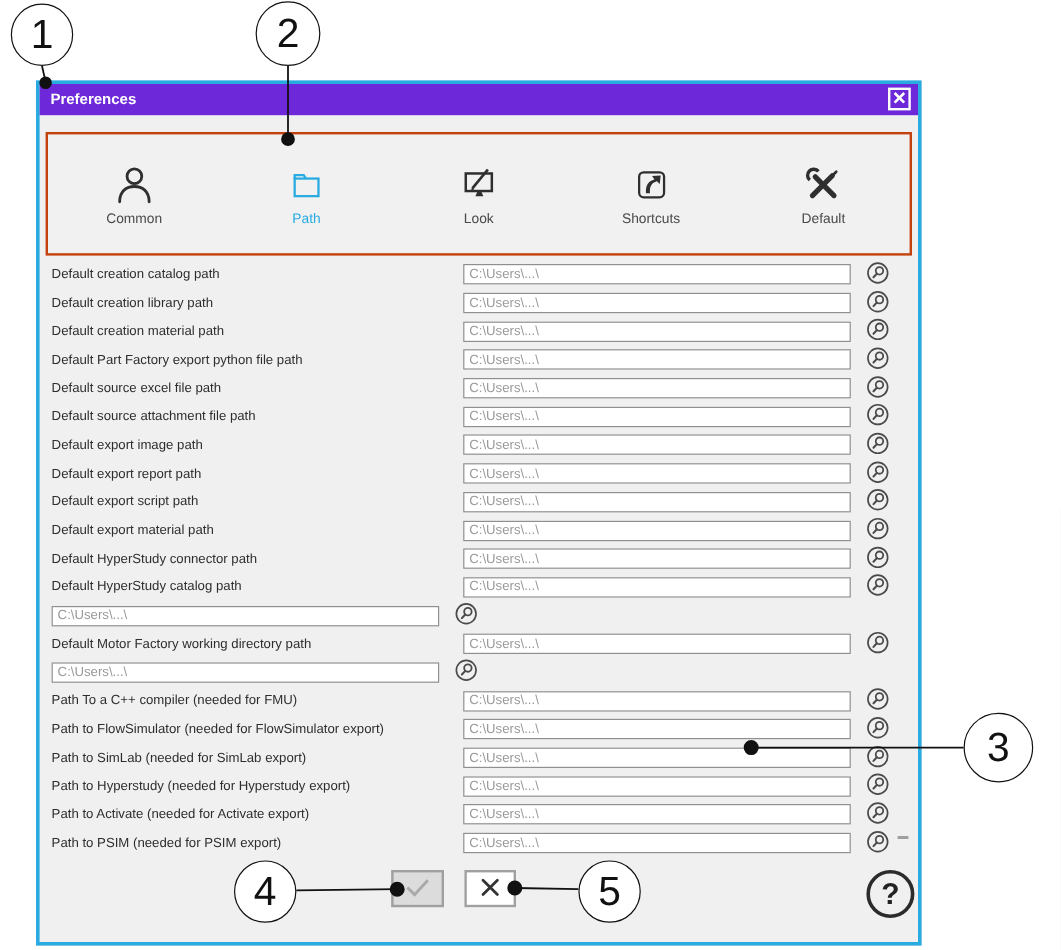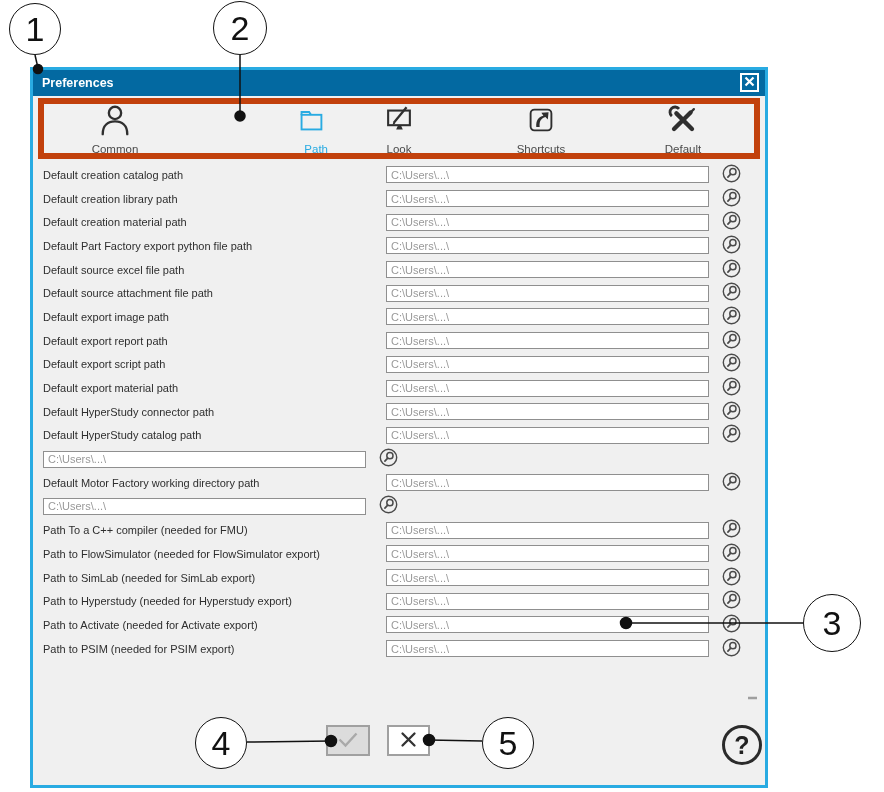--- a/index.html
+++ b/index.html
@@ -6,40 +6,40 @@
   body {
     width:884px; height:792px; position:relative; background:#ffffff;
     font-family:"Liberation Sans", sans-serif; overflow:hidden;
   }
   
   .dialog {
     position:absolute; left:30px; top:67px; width:738px; height:721px;
     border:3px solid #29abe2; background:#f0f0f0; box-sizing:border-box;
   }
   .titlebar {
-    height:26px; background:#0369a1; display:flex; align-items:center;
+    height:26px; background:#6d28d9; display:flex; align-items:center;
     padding:0 9px; position:relative;
   }
   .title { color:#ffffff; font-size:12.5px; font-weight:bold; }
   .close-btn {
     position:absolute; right:6px; top:3px; width:19px; height:19px;
     border:2px solid #ffffff; box-sizing:border-box; background:transparent;
     display:flex; align-items:center; justify-content:center; padding:0; cursor:default;
   }
   
   .tabbox {
-    margin:2px 5px 0 5px; height:61px; border:6px solid #c2410c;
+    margin:14px 5px 0 5px; height:103px; border:2px solid #c2410c;
     background:#f1f1f1; display:flex; box-sizing:border-box;
   }
   .tab {
     flex:1; display:flex; flex-direction:column; align-items:center;
     justify-content:center; gap:5px; color:#2f2f2f; cursor:default;
   }
   .tab .tab-label { font-size:11.5px; color:#4a4a4a; }
-  .tab.selected { color:#29abe2;align-items:flex-end; }
+  .tab.selected { color:#29abe2; }
   .tab.selected .tab-label { color:#29abe2; }
   .tab-icon { height:38px; display:flex; align-items:flex-end; }
   
   .rows { margin-top:4px; }
   .srow { height:23.7px; display:flex; align-items:center; padding-left:10px; box-sizing:border-box; }
   .srow-label { width:343px; font-size:11px; color:#2e2e2e; white-space:nowrap; overflow:hidden; }
   .field {
     width:323px; height:17px; border:1px solid #8f8f8f; background:#ffffff;
     font-family:"Liberation Sans", sans-serif; font-size:11px; color:#999999;
     padding:0 4px; box-sizing:border-box; outline:none;

